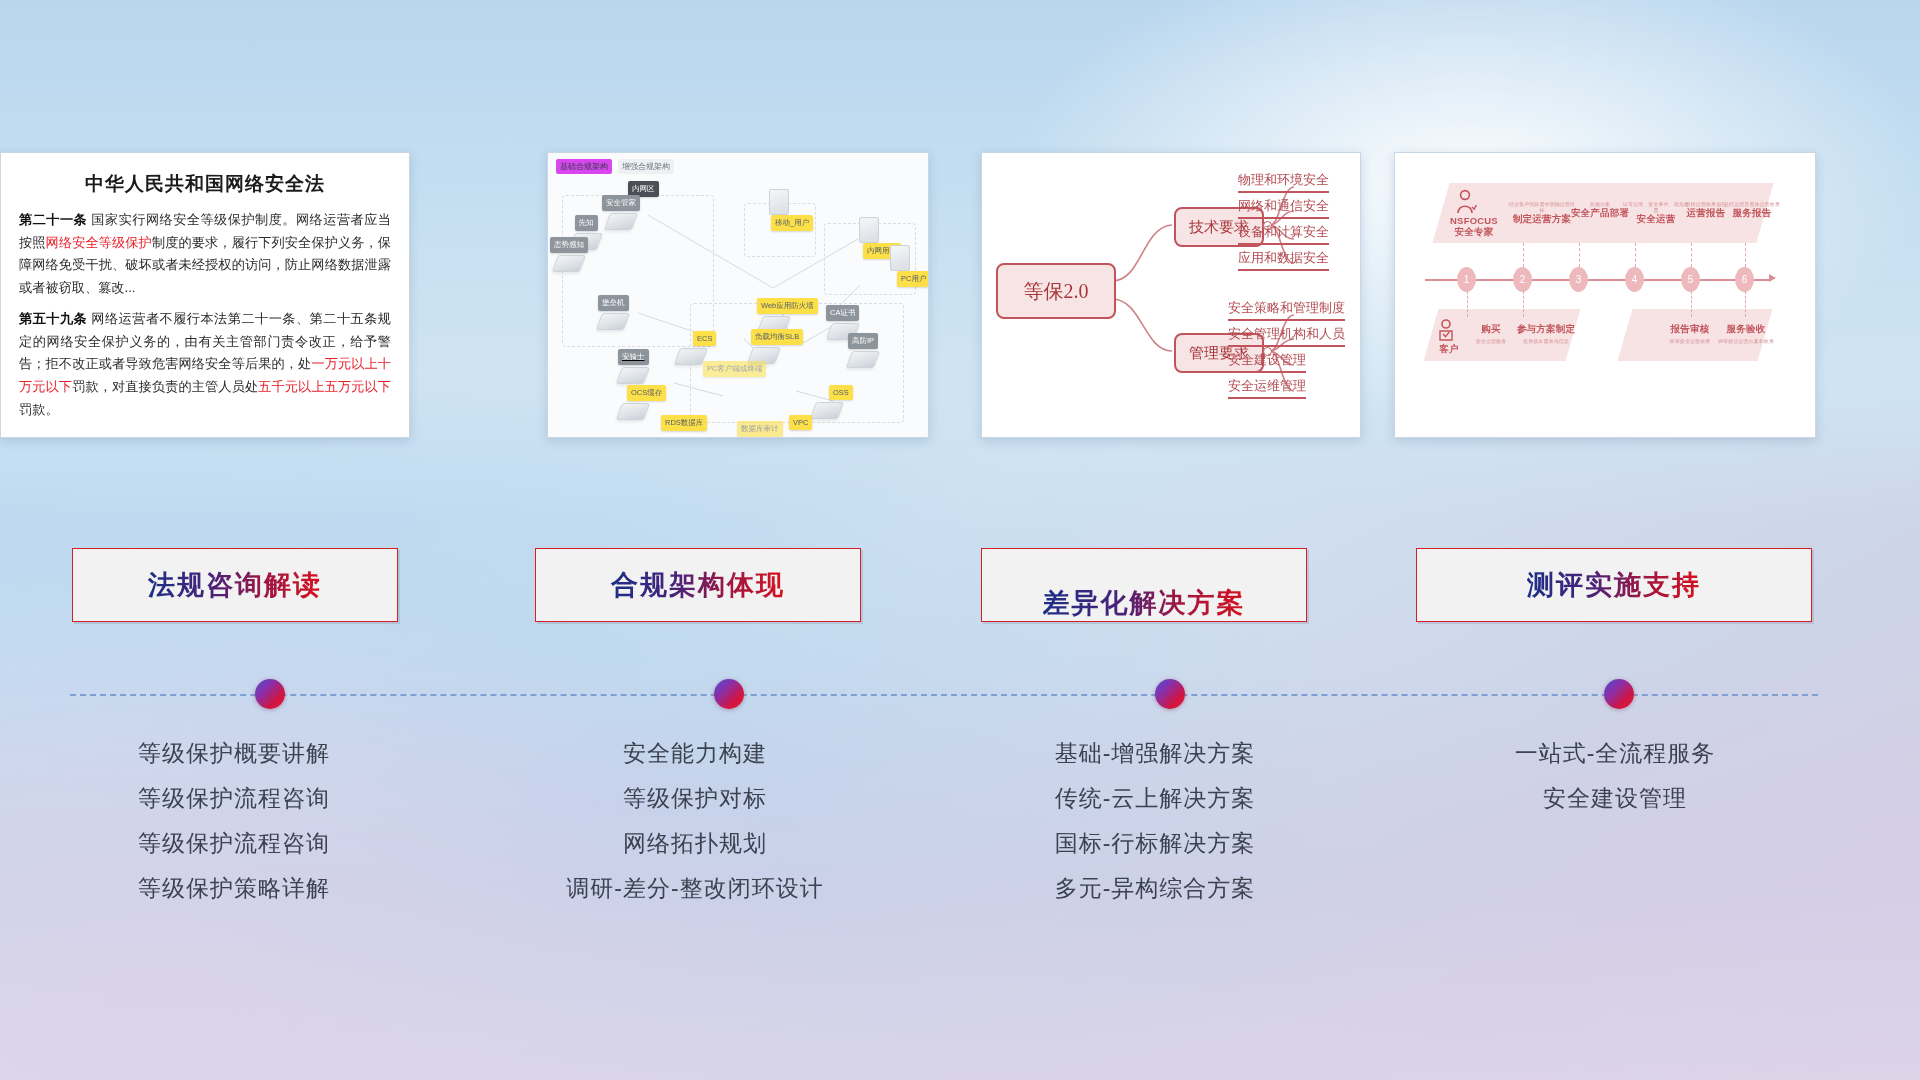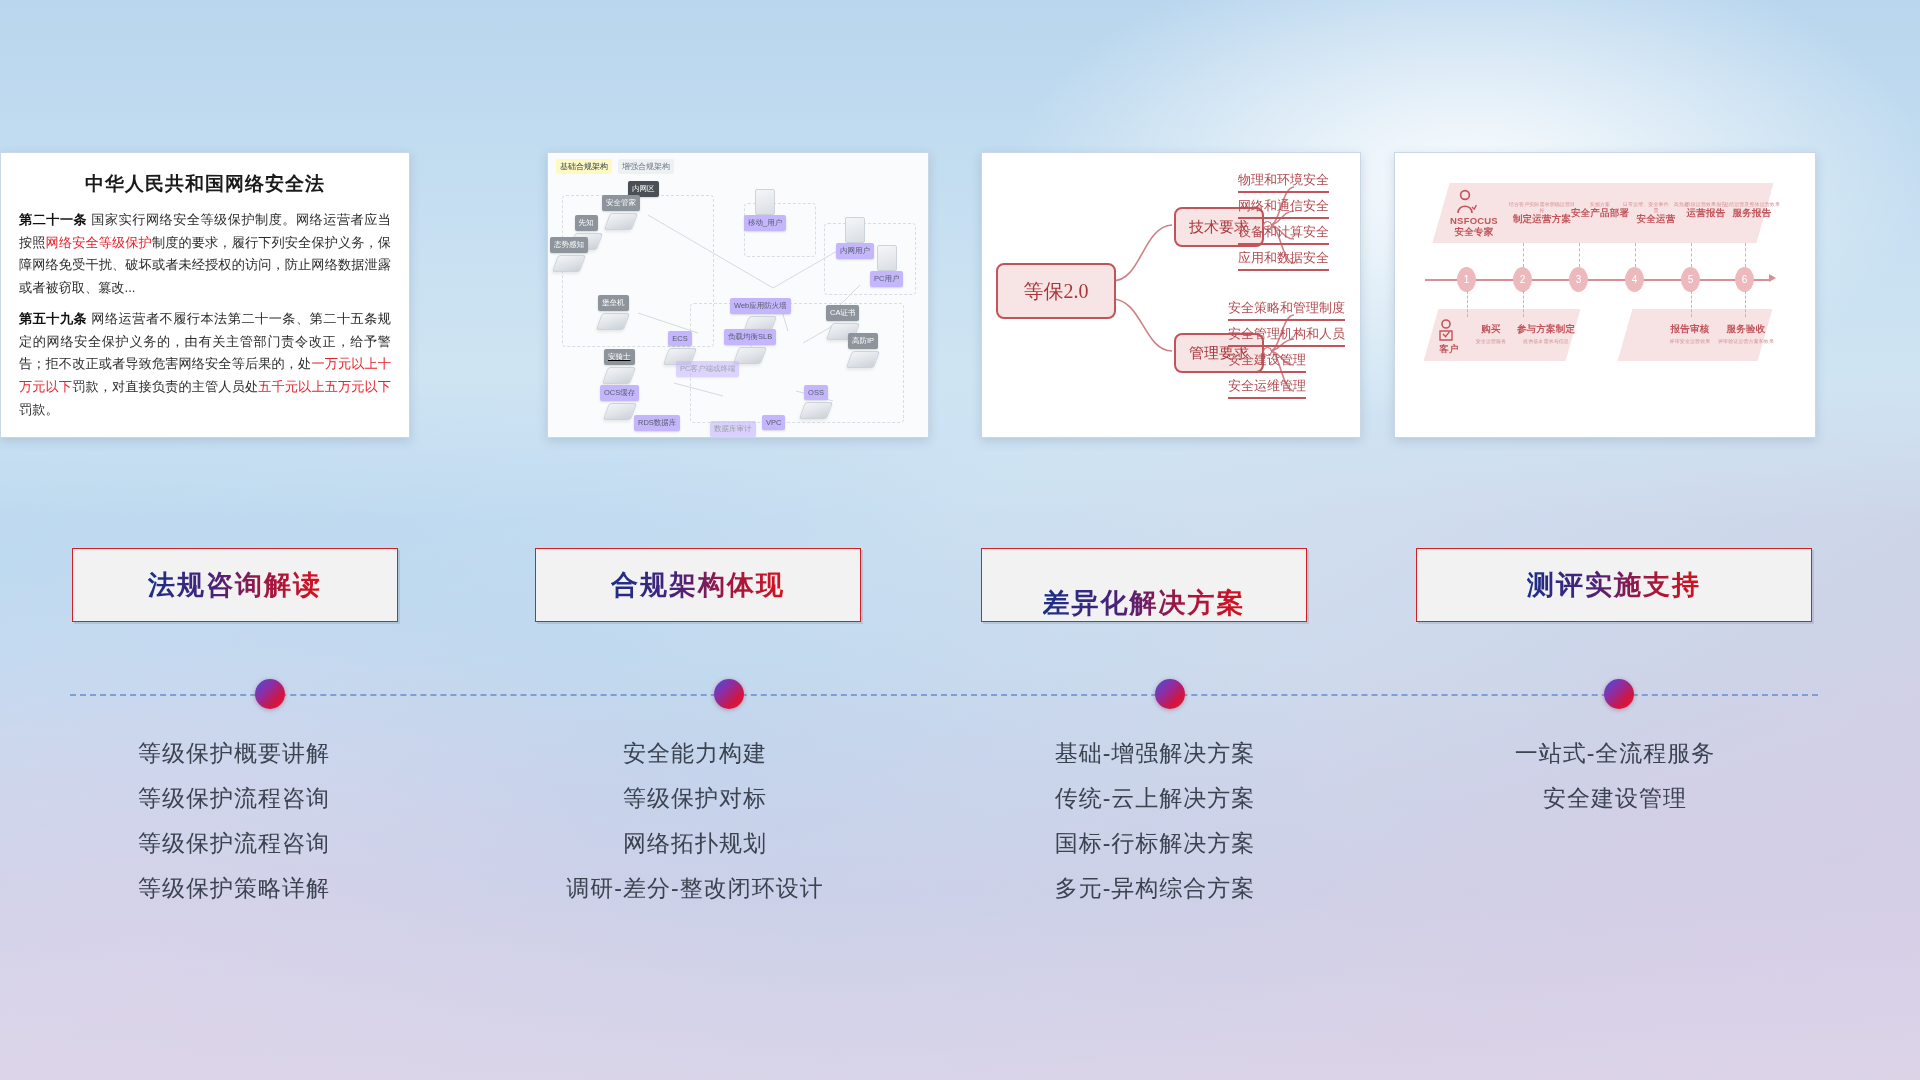--- a/index.html
+++ b/index.html
@@ -48,28 +48,28 @@
     letter-spacing:1px;margin:4px 0 12px 0;
   }
   .law-p{font-size:13.2px;line-height:1.72;color:#2b2b2b;text-align:justify;margin:0 0 8px 0;}
   .law-p b{font-weight:bold;color:#111;}
   .law-p .hl{color:#e8202a;}
 
   
   .arch{position:relative;width:100%;height:100%;background:#fafbfc;}
   .arch-tabs{position:absolute;left:8px;top:6px;display:flex;gap:6px;}
   .arch-tab{font-size:8px;color:#6d7681;background:#eef1f4;padding:2px 4px;border-radius:2px;white-space:nowrap;}
-  .arch-tab.active{color:#32404d;background:#fef9c3;}
+  .arch-tab.active{color:#32404d;background:#d946ef;}
   .arch-canvas{position:absolute;inset:0;}
   .node{position:absolute;display:flex;flex-direction:column;align-items:center;}
   .chip{
     font-size:7.5px;color:#fff;background:#8d949c;padding:3px 4px;border-radius:2px;
     white-space:nowrap;box-shadow:0 1px 2px rgba(0,0,0,.15);text-align:center;
   }
-  .chip.lite{background:#c4b5fd;color:#56606b;}
+  .chip.lite{background:#fde047;color:#56606b;margin-left:27px;}
   .chip.dark{background:#4a4f55;}
   .cube{
     width:26px;height:15px;margin-top:2px;
     background:linear-gradient(160deg,#f2f4f6 0%, #dfe3e8 55%, #cbd1d8 100%);
     border:1px solid #ccd3da;border-radius:3px;
     box-shadow:0 2px 3px rgba(0,0,0,.08);
     transform:skewX(-20deg);
   }
   .srv{
     width:18px;height:24px;margin-top:2px;
@@ -212,21 +212,21 @@
           <span class="cube"></span>
       </div>
       <div class="node" style="left:2px;top:84px;">
         <span class="chip">态势感知</span>
           <span class="cube"></span>
       </div>
       <div class="node" style="left:50px;top:142px;">
         <span class="chip">堡垒机</span>
           <span class="cube"></span>
       </div>
-      <div class="node" style="left:56px;top:196px;text-decoration:underline;">
+      <div class="node" style="left:70px;top:196px;text-decoration:underline;">
         <span class="chip">安骑士</span>
           <span class="cube"></span>
       </div>
       <div class="node" style="left:196px;top:34px;">
         <span class="srv"></span>
           <span class="chip lite">移动_用户</span>
       </div>
       <div class="node" style="left:182px;top:145px;">
         <span class="chip lite">Web应用防火墙</span>
           <span class="cube"></span>

